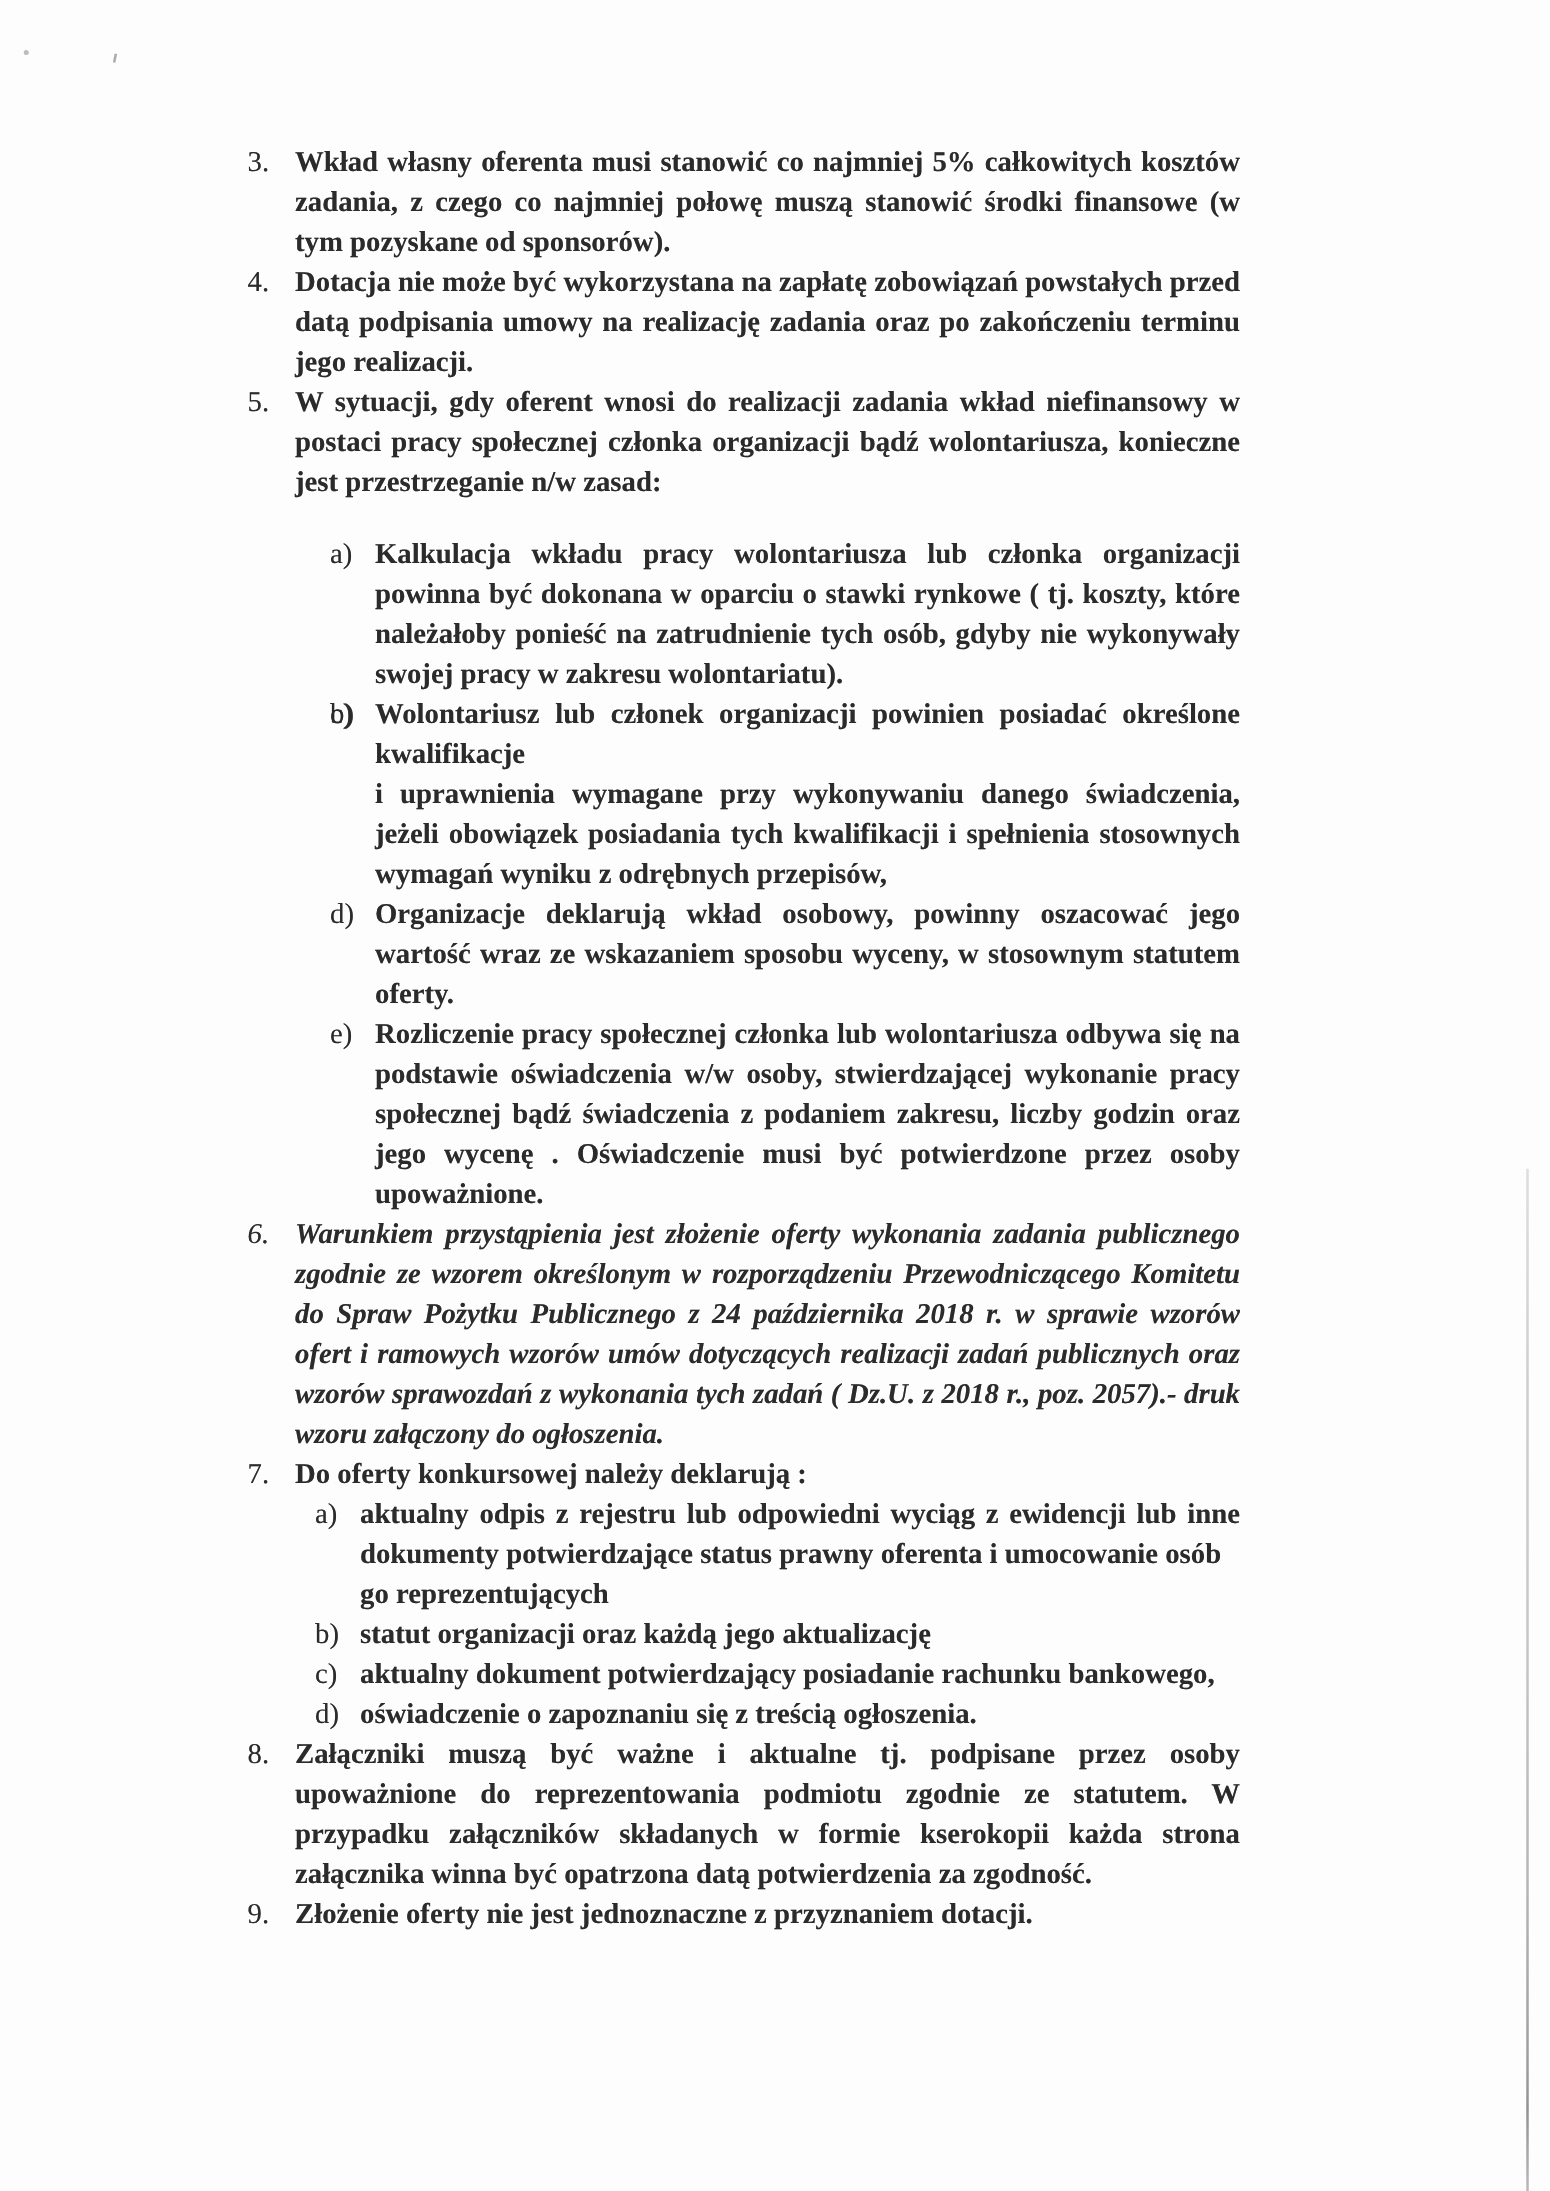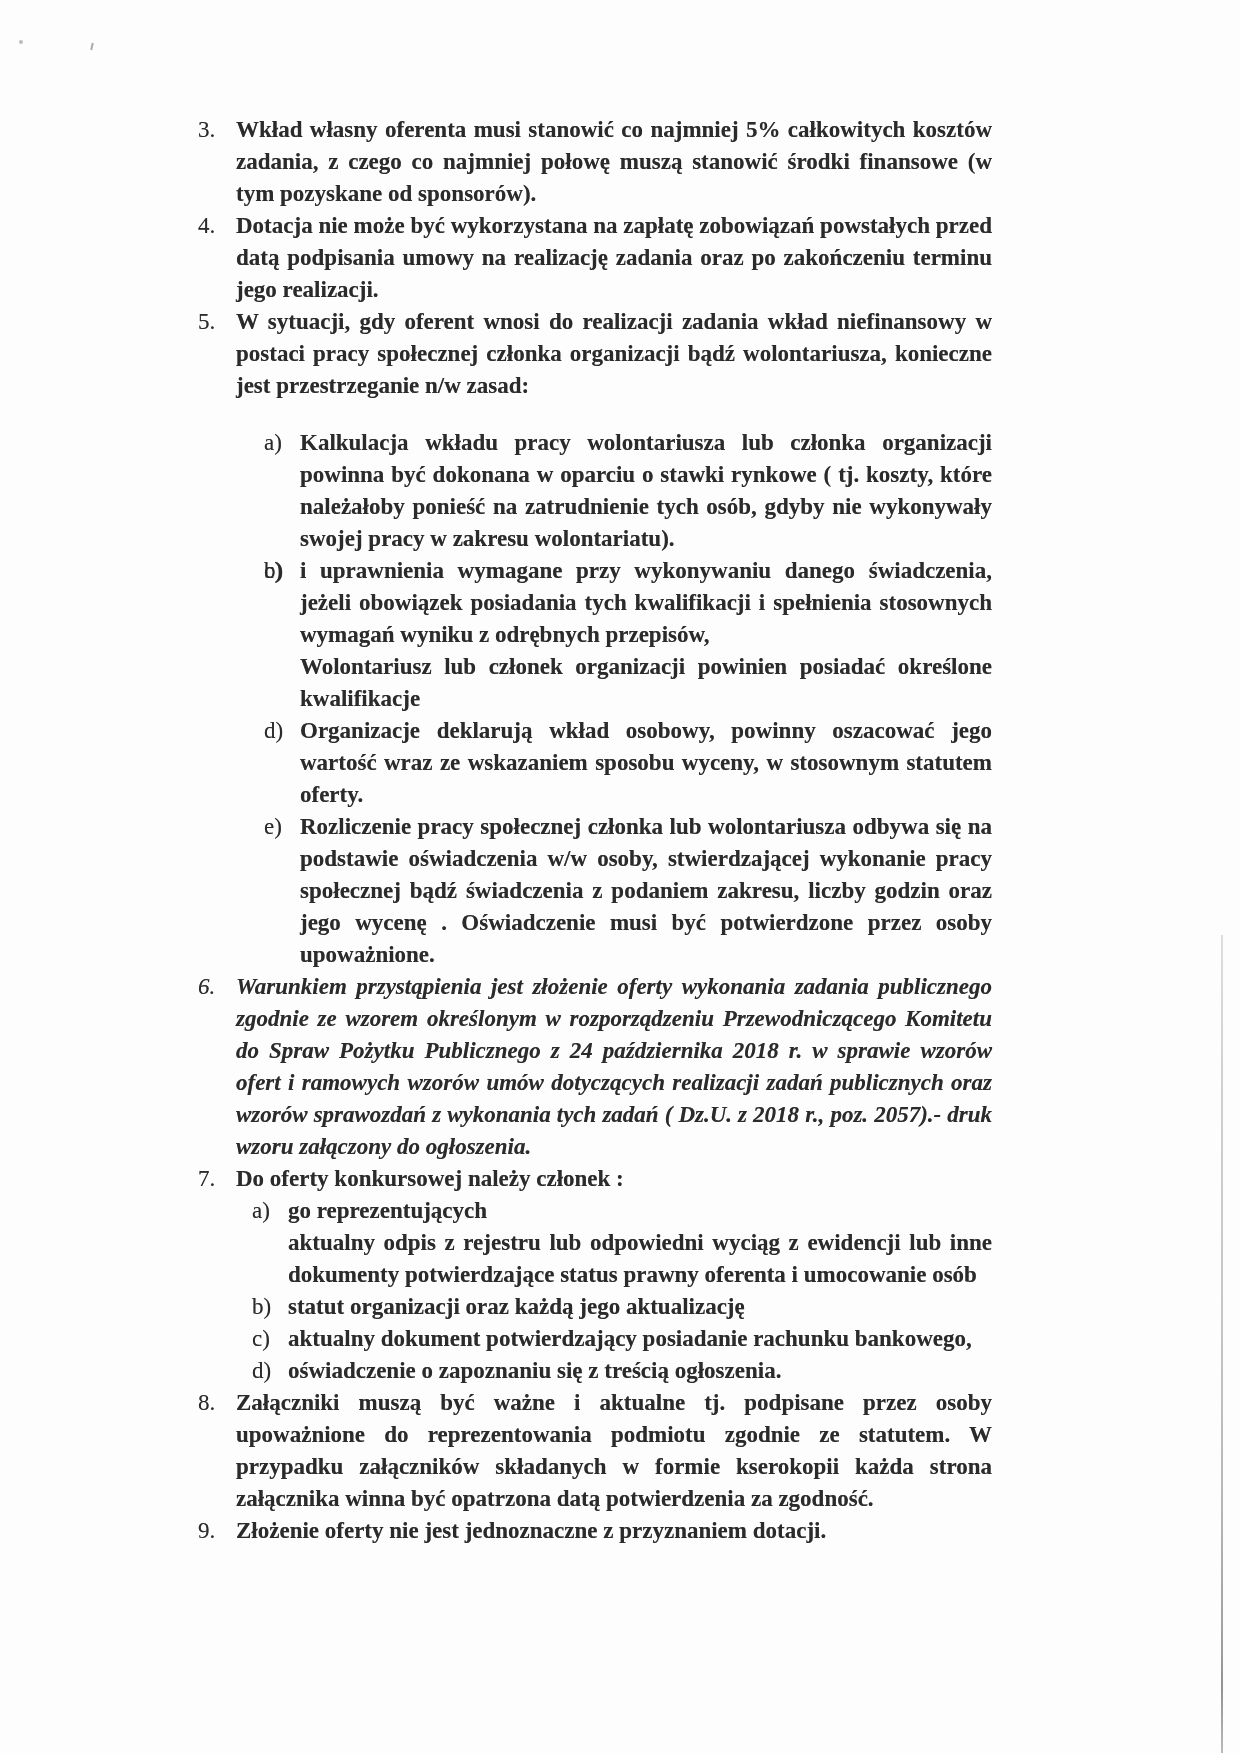--- a/index.html
+++ b/index.html
@@ -84,22 +84,22 @@
           </span>
         </div>
         <div class="subitem">
           <span class="marker">b)</span>
           <span class="text">
           </span>
         </div>
         <div class="subitem">
           <span class="marker">c)</span>
           <span class="text">
+            <div class="seg">Wolontariusz lub członek organizacji powinien posiadać określone kwalifikacje</div>
             <div class="seg">i uprawnienia wymagane przy wykonywaniu danego świadczenia, jeżeli obowiązek posiadania  tych kwalifikacji i spełnienia stosownych wymagań wyniku z odrębnych przepisów,</div>
-            <div class="seg">Wolontariusz lub członek organizacji powinien posiadać określone kwalifikacje</div>
           </span>
         </div>
         <div class="subitem">
           <span class="marker">d)</span>
           <span class="text">
             <div class="seg">Organizacje deklarują wkład osobowy, powinny oszacować jego wartość wraz ze wskazaniem sposobu wyceny, w stosownym statutem oferty.</div>
           </span>
         </div>
         <div class="subitem">
           <span class="marker">e)</span>
@@ -110,29 +110,29 @@
       </div>
       <div class="item italic">
         <span class="marker">6.</span>
         <span class="text">
           <div class="seg">Warunkiem przystąpienia jest złożenie oferty wykonania zadania publicznego zgodnie ze wzorem określonym w rozporządzeniu Przewodniczącego Komitetu do Spraw Pożytku Publicznego z 24 października 2018 r. w sprawie wzorów ofert i ramowych  wzorów umów dotyczących realizacji zadań publicznych oraz wzorów sprawozdań z wykonania tych zadań ( Dz.U. z 2018 r., poz. 2057).- druk wzoru załączony do ogłoszenia.</div>
         </span>
       </div>
       <div class="item">
         <span class="marker">7.</span>
         <span class="text">
-          <div class="seg">Do oferty konkursowej należy członek :</div>
+          <div class="seg">Do oferty konkursowej należy deklarują :</div>
         </span>
       </div>
       <div class="sublist shallow">
         <div class="subitem">
           <span class="marker">a)</span>
           <span class="text">
+            <div class="seg">aktualny odpis z rejestru lub odpowiedni wyciąg z ewidencji lub inne dokumenty potwierdzające status prawny oferenta i umocowanie osób</div>
             <div class="seg">go reprezentujących</div>
-            <div class="seg">aktualny odpis z rejestru lub odpowiedni wyciąg z ewidencji lub inne dokumenty potwierdzające status prawny oferenta i umocowanie osób</div>
           </span>
         </div>
         <div class="subitem">
           <span class="marker">b)</span>
           <span class="text">
             <div class="seg">statut organizacji oraz każdą jego aktualizację</div>
           </span>
         </div>
         <div class="subitem">
           <span class="marker">c)</span>

